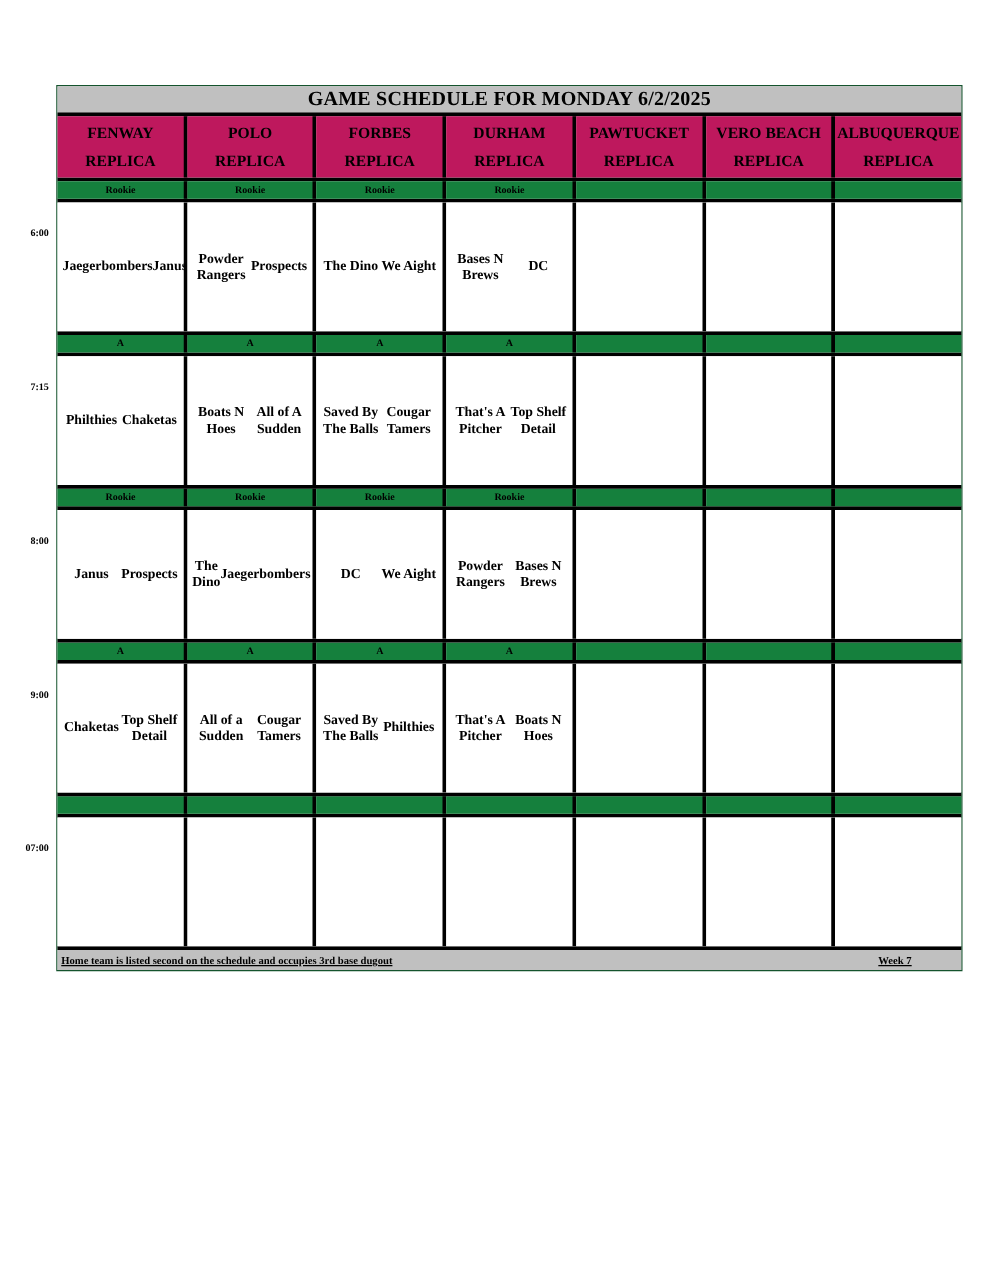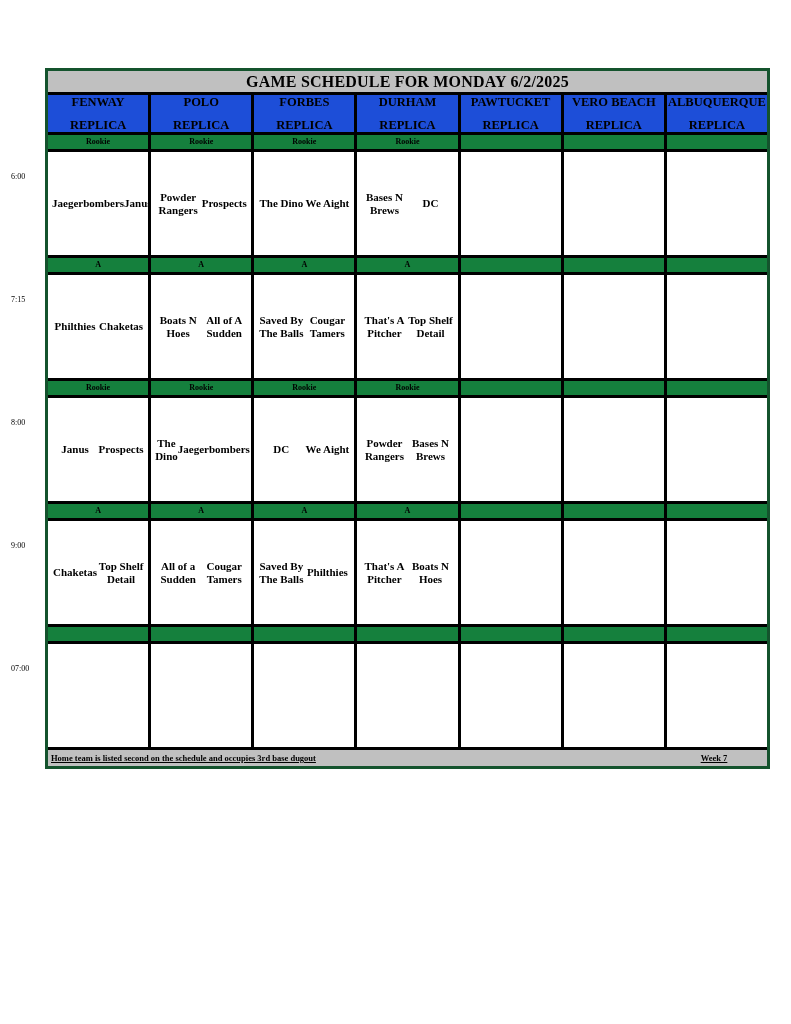--- a/index.html
+++ b/index.html
@@ -10,21 +10,21 @@
     background: #ffffff;
     font-family: "Liberation Serif", serif;
     color: #000000;
     overflow: hidden;
   }
   .schedule {
     position: absolute;
     left: 45px;
     top: 68px;
     width: 725px;
-    border: 3px solid #14532d;
+    border: 1px solid #14532d;
     box-sizing: border-box;
     background: #ffffff;
   }
   .trow { display: flex; border-bottom: 3px solid #000000; }
   .trow.last { border-bottom: none; }
   .cell {
     flex: 1 1 0;
     border-right: 3px solid #000000;
     box-sizing: border-box;
     min-width: 0;
@@ -35,22 +35,22 @@
     height: 21px;
     background: #C0C0C0;
     display: flex;
     align-items: center;
     justify-content: center;
     font-weight: bold;
     font-size: 16px;
     letter-spacing: 0.2px;
   }
   .header-cell {
-    height: 37px;
-    background: #1d4ed8;
+    height: 49px;
+    background: #be185d;
     display: flex;
     flex-direction: column;
     align-items: center;
     justify-content: center;
     font-weight: bold;
     font-size: 12.5px;
     line-height: 23px;
     text-align: center;
     white-space: nowrap;
   }
@@ -75,21 +75,22 @@
     font-size: 11px;
     line-height: 13px;
     padding: 0 4px;
   }
   .team { width: 100%; }
   .time-label {
     position: absolute;
     left: -37px;
     top: 20px;
     width: 30px;
-    font-weight: normal;
+    text-align: right;
+    font-weight: bold;
     font-size: 8px;
   }
   .footer-row {
     height: 16px;
     background: #C0C0C0;
     display: flex;
     align-items: center;
     justify-content: space-between;
     font-weight: bold;
     font-size: 8.5px;

